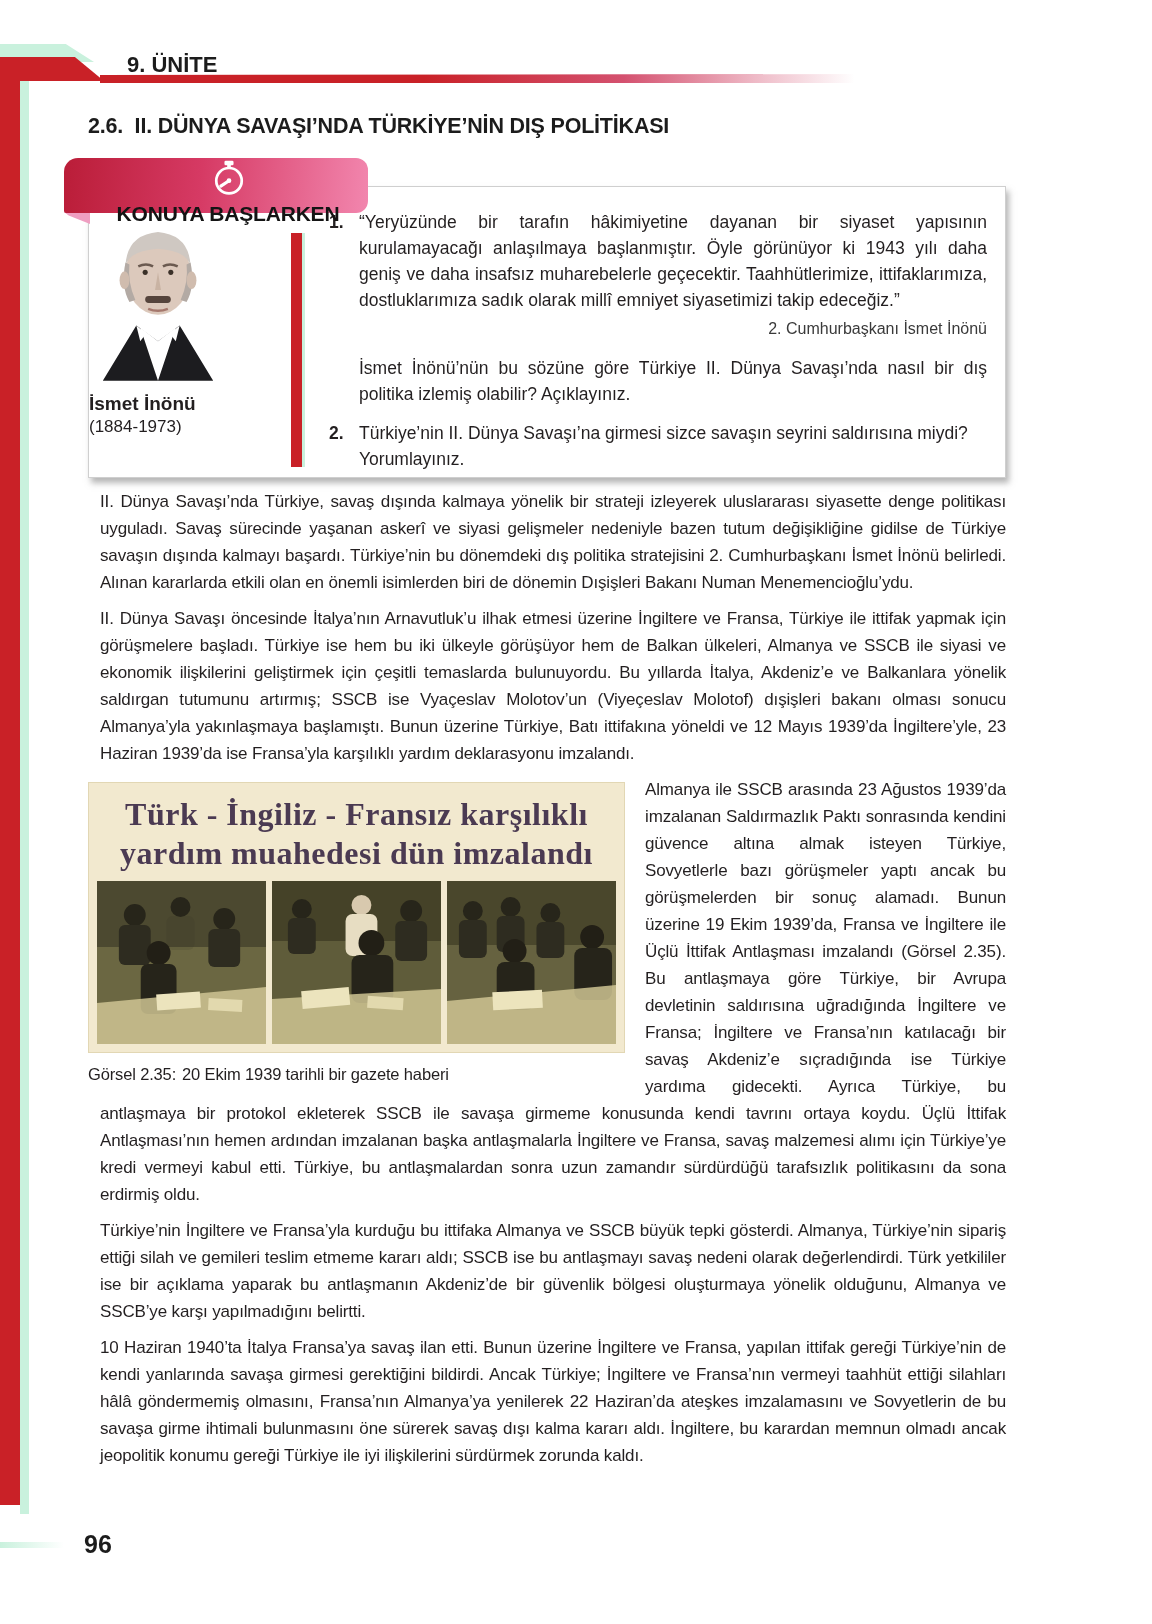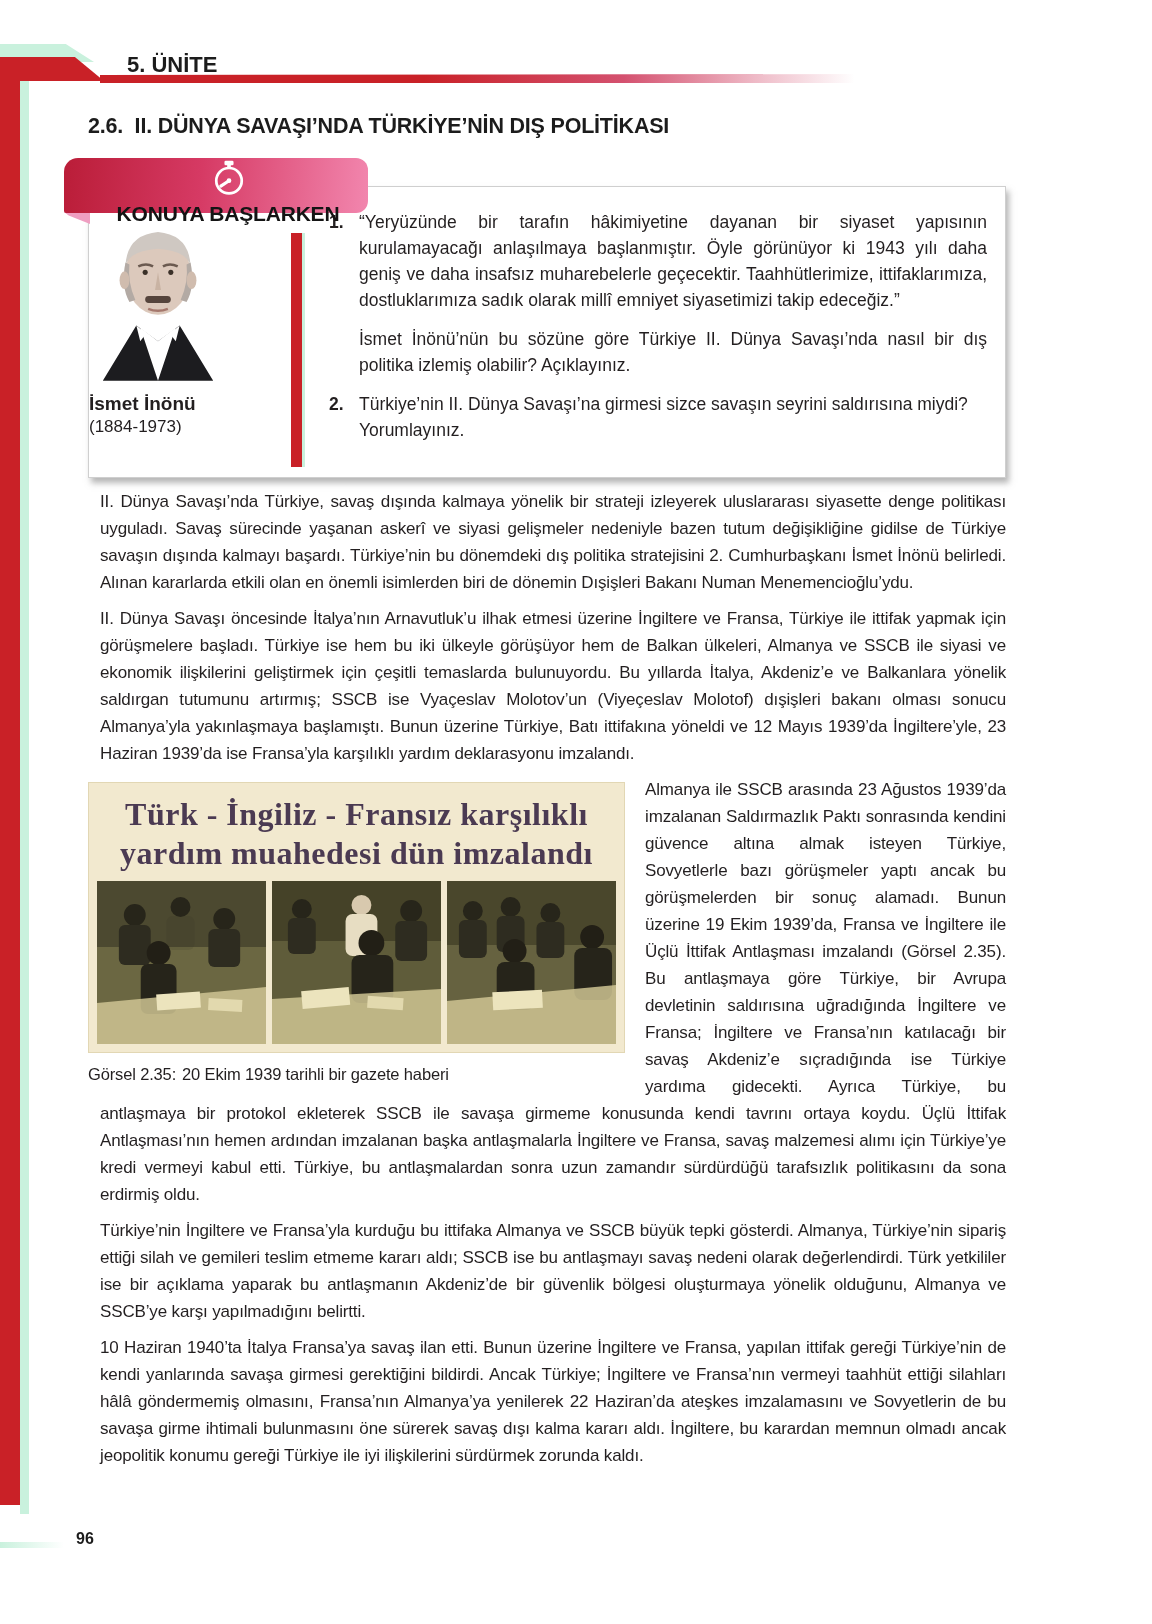--- a/index.html
+++ b/index.html
@@ -60,36 +60,36 @@
     border:1px solid #e2d7b4;}
   .np-headline{font-family:"Liberation Serif", serif; font-weight:bold; color:#4b3a52;
     text-align:center; font-size:32px; line-height:39px; letter-spacing:0.5px;}
   .np-photos{display:flex; gap:6px; margin-top:8px;}
   .np-photo{flex:1; height:163px;}
   .np-photo svg{display:block; width:100%; height:100%;}
   .fig-caption{margin-top:10px; font-size:16.5px; text-align:left; line-height:22px;}
   .fig-caption .cap-label{font-weight:normal; margin-right:6px;}
 
   
-  .page-num{position:absolute; left:76px; top:1530px; font-size:16px; font-weight:bold; color:#1c1c1c;}
+  .page-num{position:absolute; left:84px; top:1530px; font-size:25px; font-weight:bold; color:#1c1c1c;}
   .page-num-line{position:absolute; left:0; top:1542px; width:64px; height:6px;
     background:linear-gradient(to right,#c9f1dd 0%,rgba(201,241,221,0) 100%);}
 </style>
 </head>
 <body>
 
 <div class="page">
 
   <div class="mint-corner"></div>
   <div class="mint-vert"></div>
   <div class="red-vert"></div>
   <div class="red-swoosh-head"></div>
   <div class="red-swoosh-tail"></div>
 
-  <div class="unit-label">5. ÜNİTE</div>
+  <div class="unit-label">9. ÜNİTE</div>
   <div class="section-title">2.6.  II. DÜNYA SAVAŞI’NDA TÜRKİYE’NİN DIŞ POLİTİKASI</div>
 
   <div class="ribbon-fold"></div>
   <div class="ribbon">
     <span class="badge-icon">
       <svg viewBox="0 0 44 44" width="40" height="40" aria-hidden="true">
         <circle cx="22" cy="25" r="14" fill="none" stroke="#ffffff" stroke-width="3"></circle>
         <rect x="17" y="3" width="10" height="5" rx="1.5" fill="#ffffff"></rect>
         <rect x="20" y="7" width="4" height="5" fill="#ffffff"></rect>
         <line x1="22" y1="25" x2="13" y2="31" stroke="#ffffff" stroke-width="3.5" stroke-linecap="round"></line>
@@ -126,20 +126,21 @@
       <div class="portrait-years">(1884-1973)</div>
     </div>
 
     <div class="red-divider"></div>
 
     <div class="questions">
       <div class="q-row">
         <span class="q-num">1.</span>
         <span class="q-body">
           <span class="quote-text" style="display:block">“Yeryüzünde bir tarafın hâkimiyetine dayanan bir siyaset yapısının kurulamayacağı anlaşılmaya başlanmıştır. Öyle görünüyor ki 1943 yılı daha geniş ve daha insafsız muharebelerle geçecektir. Taahhütlerimize, ittifaklarımıza, dostluklarımıza sadık olarak millî emniyet siyasetimizi takip edeceğiz.”</span>
+          <span class="quote-attribution" style="display:block">2. Cumhurbaşkanı İsmet İnönü</span>
           <span class="q-question" style="display:block">İsmet İnönü’nün bu sözüne göre Türkiye II. Dünya Savaşı’nda nasıl bir dış politika izlemiş olabilir? Açıklayınız.</span>
         </span>
       </div>
       <div class="q-row">
         <span class="q-num">2.</span>
         <span class="q-body">Türkiye’nin II. Dünya Savaşı’na girmesi sizce savaşın seyrini saldırısına miydi? Yorumlayınız.</span>
       </div>
     </div>
   </div>
 

